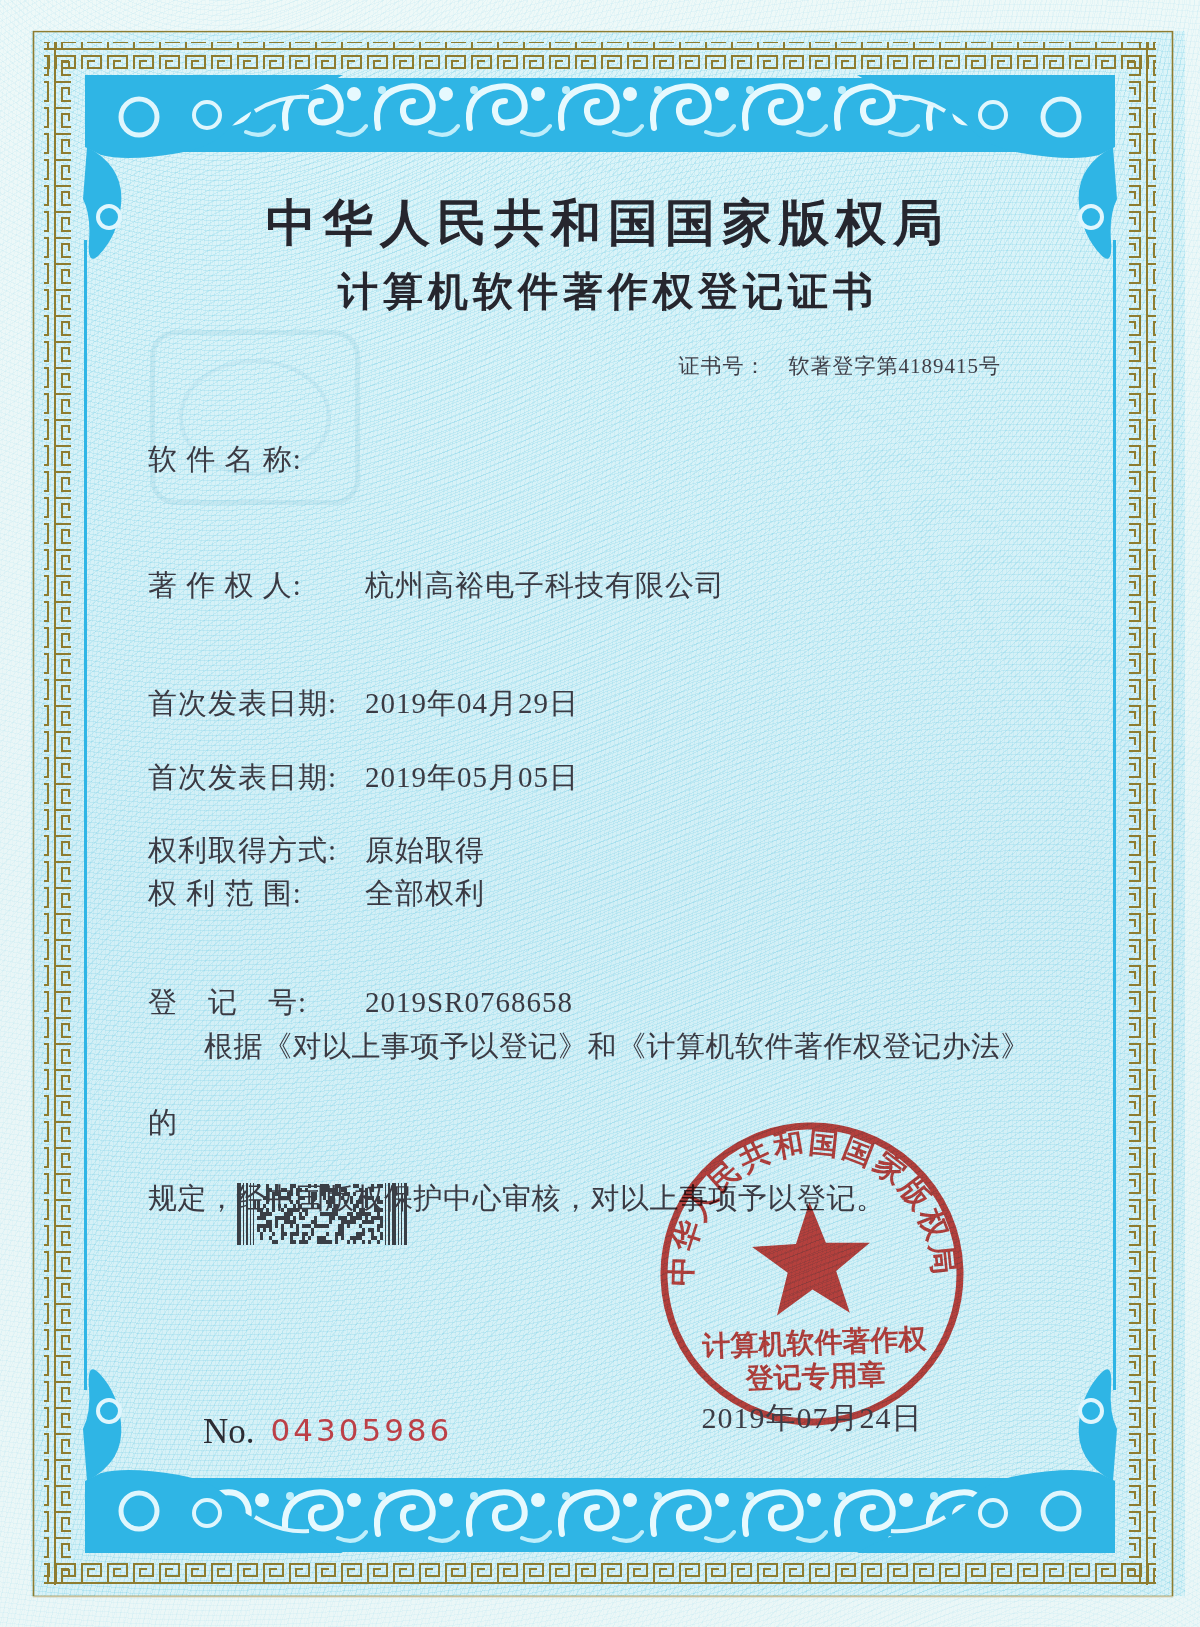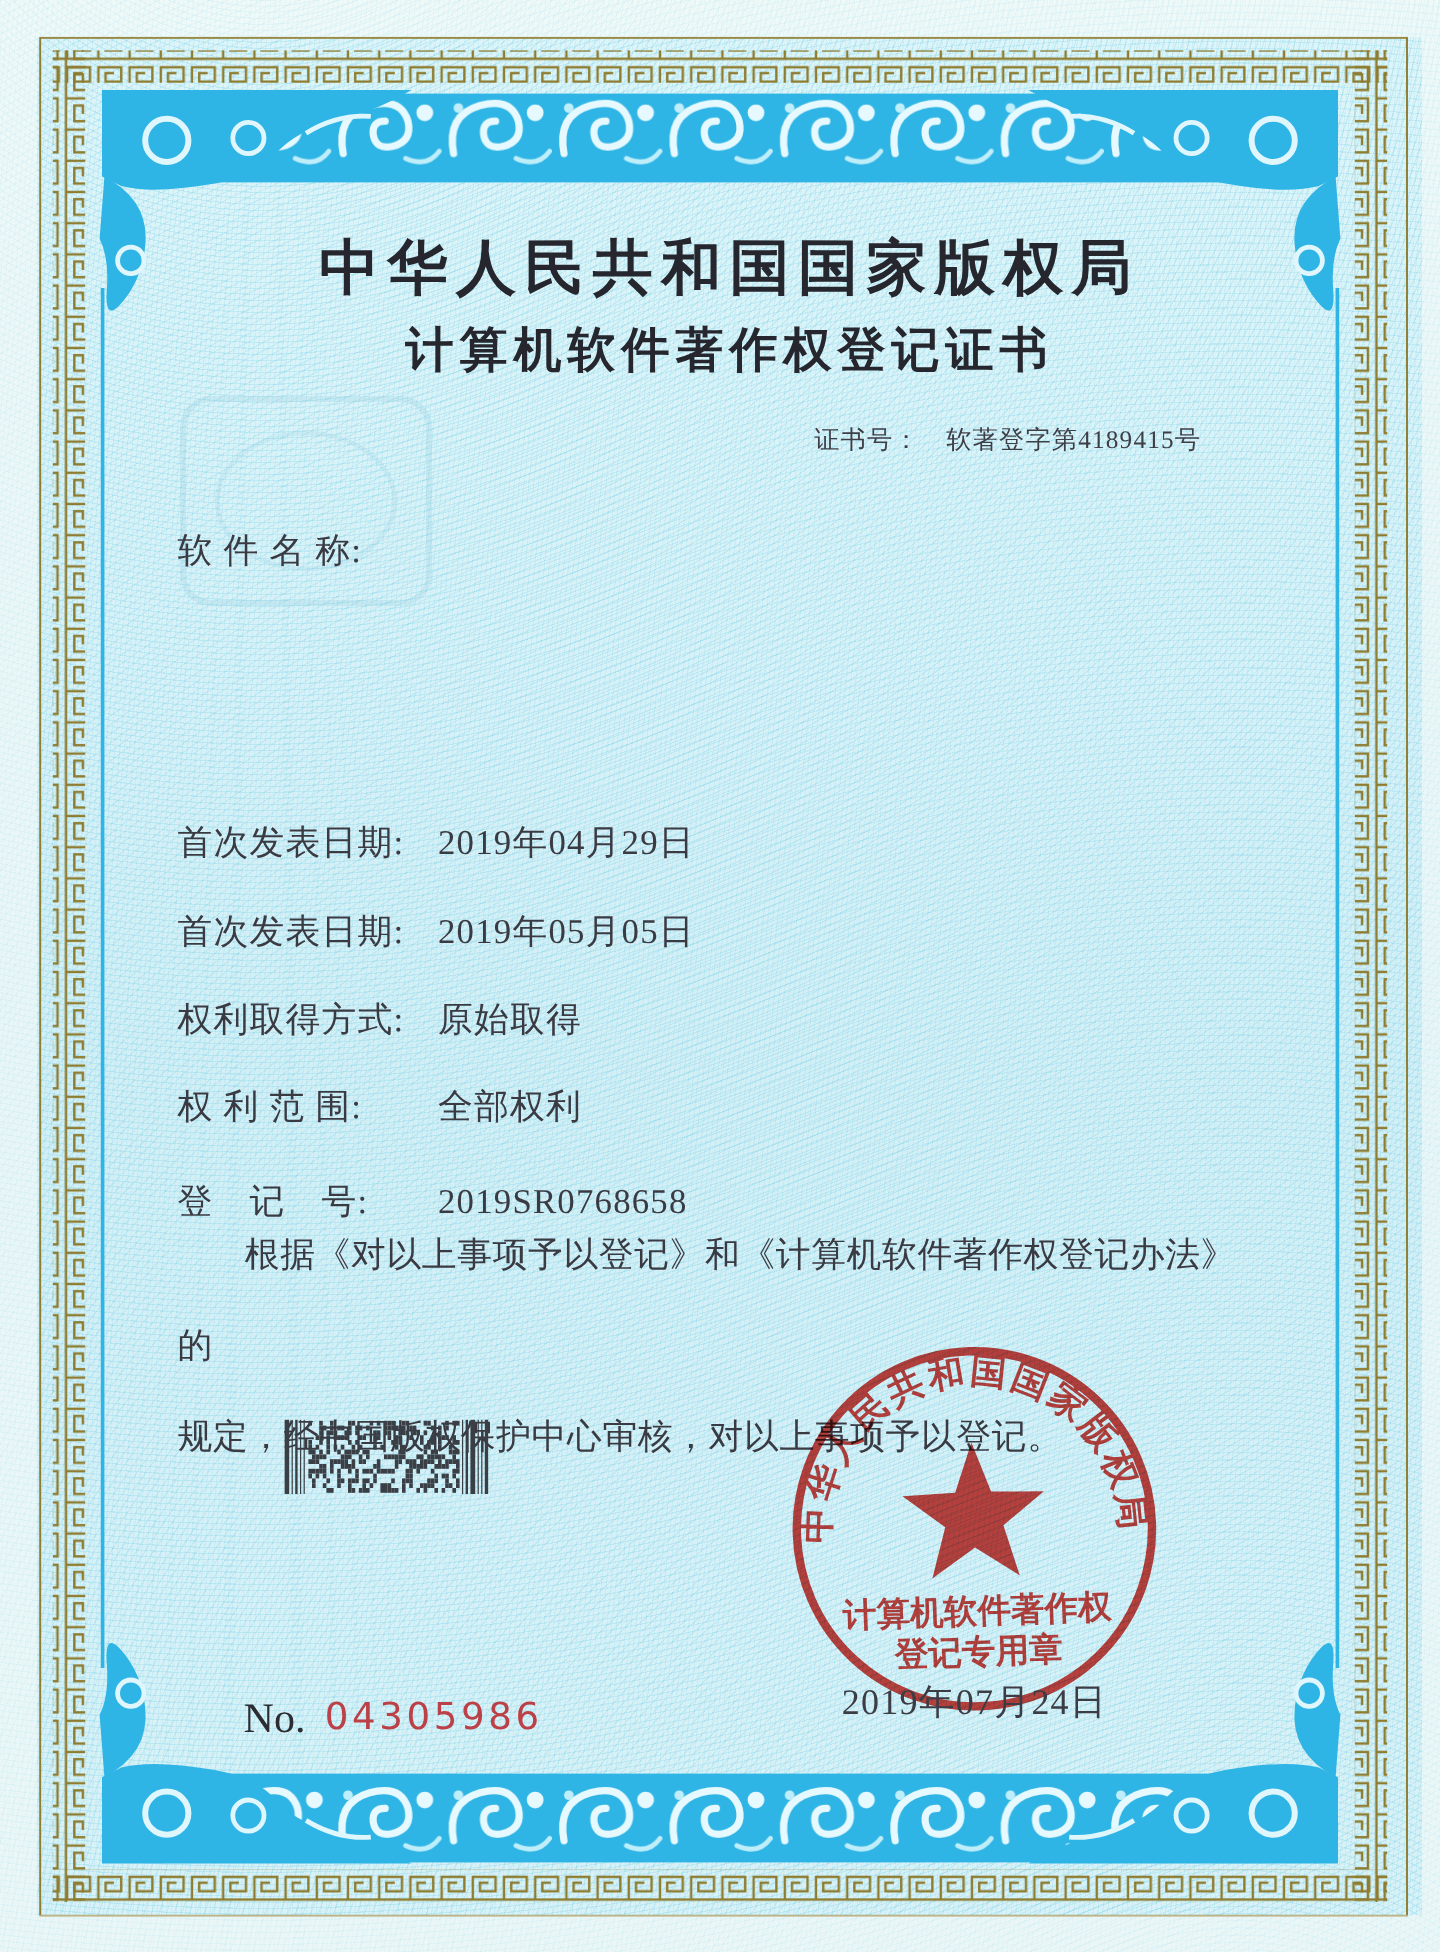--- a/index.html
+++ b/index.html
@@ -98,30 +98,33 @@
   <div class="cert-title">计算机软件著作权登记证书</div>
 
   <div class="cert-no">
     <span class="lbl">证书号：</span><span>软著登字第4189415号</span>
   </div>
 
   <div class="fields">
     <div class="field" style="top:398px">
       <span class="label">软 件 名 称:</span>
     </div>
+    <div class="field" style="top:524px">
+      <span class="label">著 作 权 人:</span><span class="value">杭州高裕电子科技有限公司</span>
+    </div>
     <div class="field" style="top:642px">
       <span class="label">首次发表日期:</span><span class="value">2019年04月29日</span>
     </div>
     <div class="field" style="top:716px">
       <span class="label">首次发表日期:</span><span class="value">2019年05月05日</span>
     </div>
     <div class="field" style="top:789px">
       <span class="label">权利取得方式:</span><span class="value">原始取得</span>
     </div>
-    <div class="field" style="top:862px">
+    <div class="field" style="top:832px">
       <span class="label">权 利 范 围:</span><span class="value">全部权利</span>
     </div>
     <div class="field" style="top:941px">
       <span class="label">登　记　号:</span><span class="value">2019SR0768658</span>
     </div>
   </div>
 
   <div class="statement">
     <div class="line1">根据《对以上事项予以登记》和《计算机软件著作权登记办法》的</div>
     <div class="line2">规定，经中国版权保护中心审核，对以上事项予以登记。</div>

